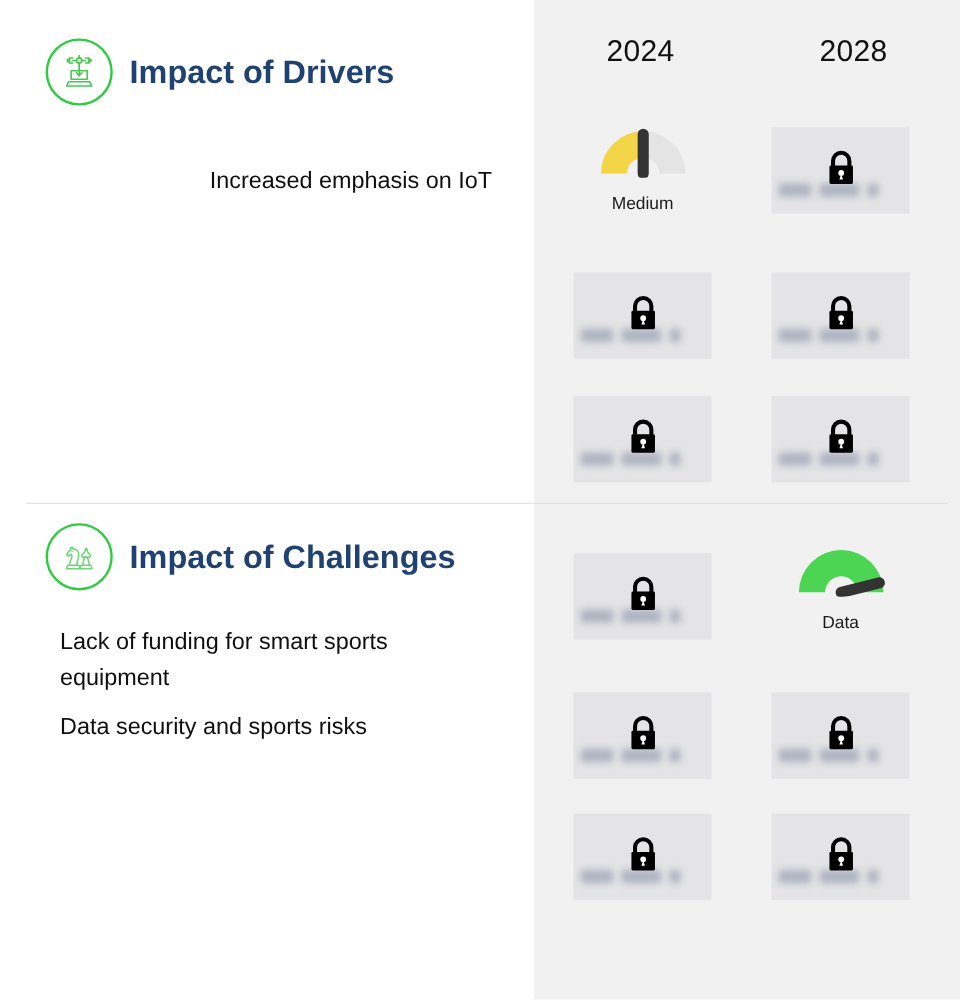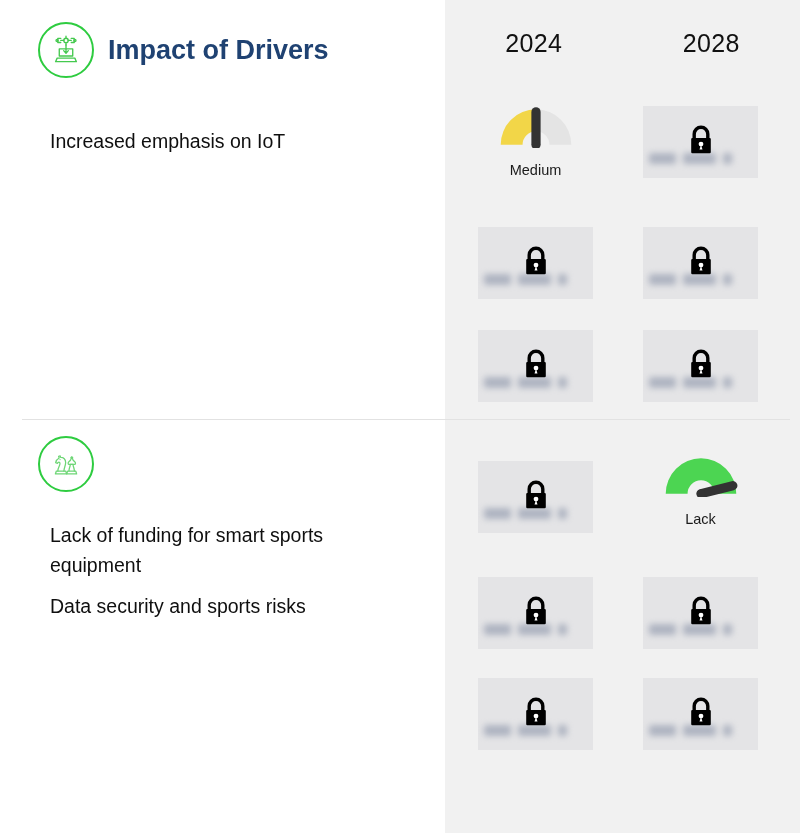--- a/index.html
+++ b/index.html
@@ -53,21 +53,21 @@
     height: 1px;
     background: #e2e2e2;
   }
 
   
   .section-left {
     position: absolute;
     left: 0;
     width: 445px;
   }
-  #drivers-left  { top: 18px; }
+  #drivers-left  { top: 28px; text-align: right; }
   #challenges-left { top: 432px; }
 
   .section-head {
     display: flex;
     align-items: center;
     padding-left: 38px;
     height: 64px;
   }
   .head-badge {
     width: 56px;
@@ -204,20 +204,21 @@
       <svg width="34" height="34" viewBox="0 0 48 48" fill="none" stroke="#6ed676" stroke-width="1.8" stroke-linecap="round" stroke-linejoin="round">
         <path d="M9 38h16l-1.4-4H10.4z"></path>
         <path d="M12.5 34c0-5 3-7.2 3-10.6 0-1.4-.6-2-1.6-2-1 0-1.6.7-1.9 1.7l-2.6-1c.6-3 2.4-5.3 5-6.6l-.8-2.2 2.2-.7.6 2.1c4.3-.2 7.1 2.6 7.1 7.2 0 4.6-2.4 7.4-2.4 12.1"></path>
         <circle cx="15.6" cy="17.8" r=".9" fill="#6ed676" stroke="none"></circle>
         <path d="M25 38h14l-1.2-4H26.2z"></path>
         <path d="M28.2 34c0-4.4 1.8-6 1.8-9.4h4c0 3.4 1.8 5 1.8 9.4"></path>
         <path d="M28.6 24.6h7.2c1 0 1.6-.7 1.6-1.7 0-1.6-2-2.6-3.2-4.2-.7-.9-1-1.9-1-2.9h-2c0 1-.3 2-1 2.9-1.2 1.6-3.2 2.6-3.2 4.2 0 1 .6 1.7 1.6 1.7z"></path>
         <path d="M32.2 16v-2.3M31 14.8h2.4"></path>
       </svg>
     </div>
+    <div class="head-title">Impact of Challenges</div>
   </div>
 
   <div class="bullet-list">
     <div class="bullet-item">Lack of funding for smart sports equipment</div>
     <div class="bullet-item">Data security and sports risks</div>
   </div>
 </div>
 
 <div id="section-divider"></div>
 
@@ -325,21 +326,21 @@
       </svg>
     </div>
   </div>
 <div class="cell col-2028" style="top:455px">
     <div class="gauge-wrap">
       <svg width="96" height="50" viewBox="0 0 96 50">
         <path d="M6 45.99999999999999 A42 42 0 0 1 90 46 L64 46 A16 16 0 0 0 32 46 Z" fill="#4CD552"></path>
         <line x1="48" y1="46" x2="85.84153332476387" y2="36.565046071612954" stroke="#333333" stroke-width="11" stroke-linecap="round"></line>
         <circle cx="48" cy="46" r="5" fill="#333333"></circle>
       </svg>
-      <div class="gauge-label">Lack</div>
+      <div class="gauge-label">Data</div>
     </div>
   </div>
 
 <div class="cell col-2024" style="top:577px">
     <div class="locked-tile">
       <div class="blur-text">
         <i></i>
         <i></i>
         <i></i>
       </div>

